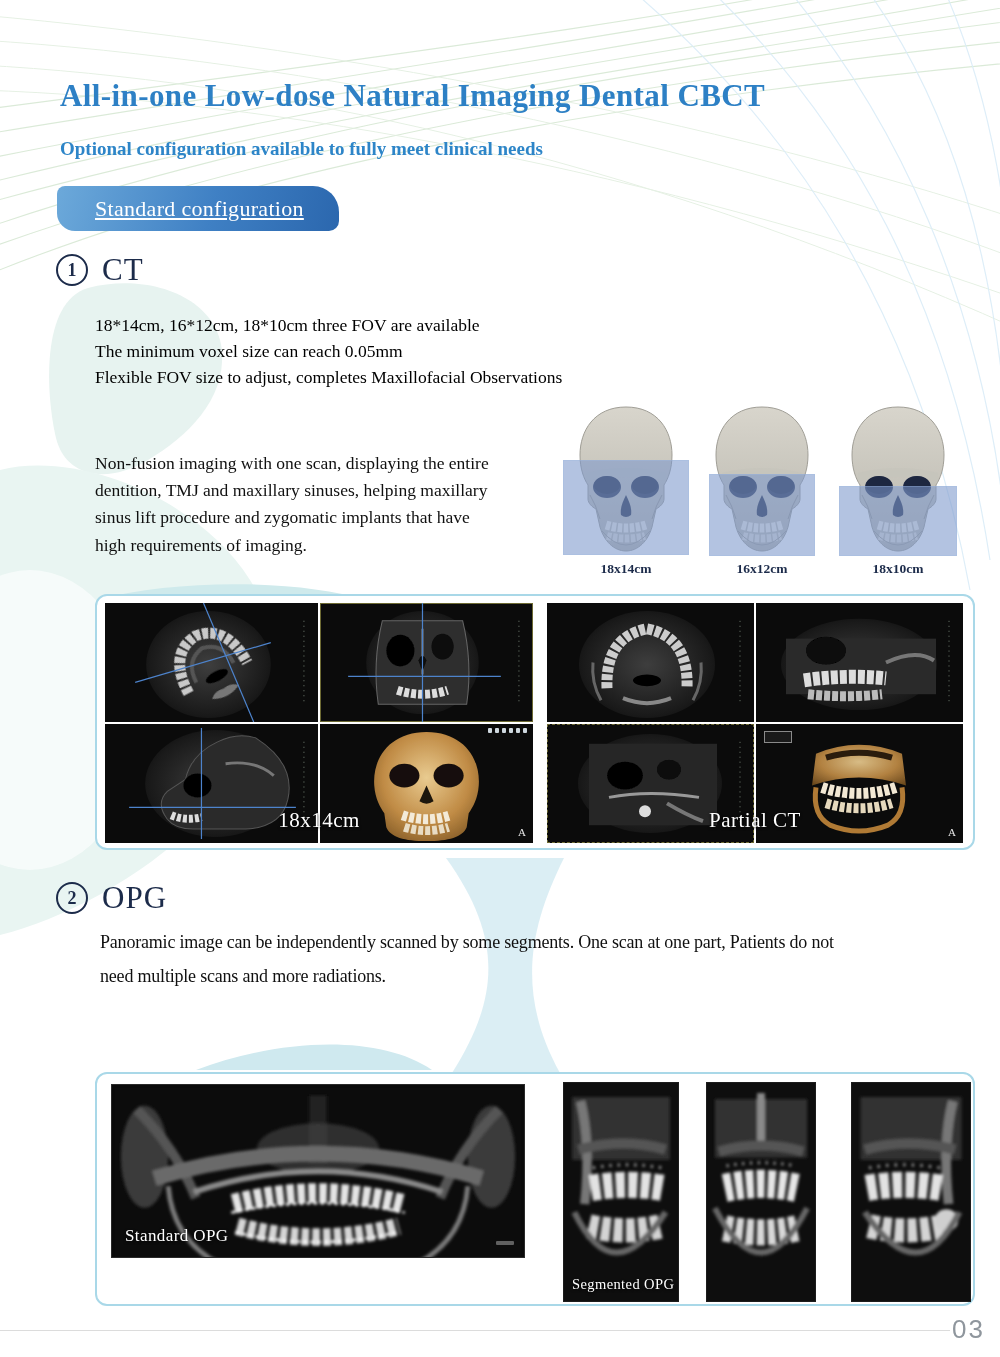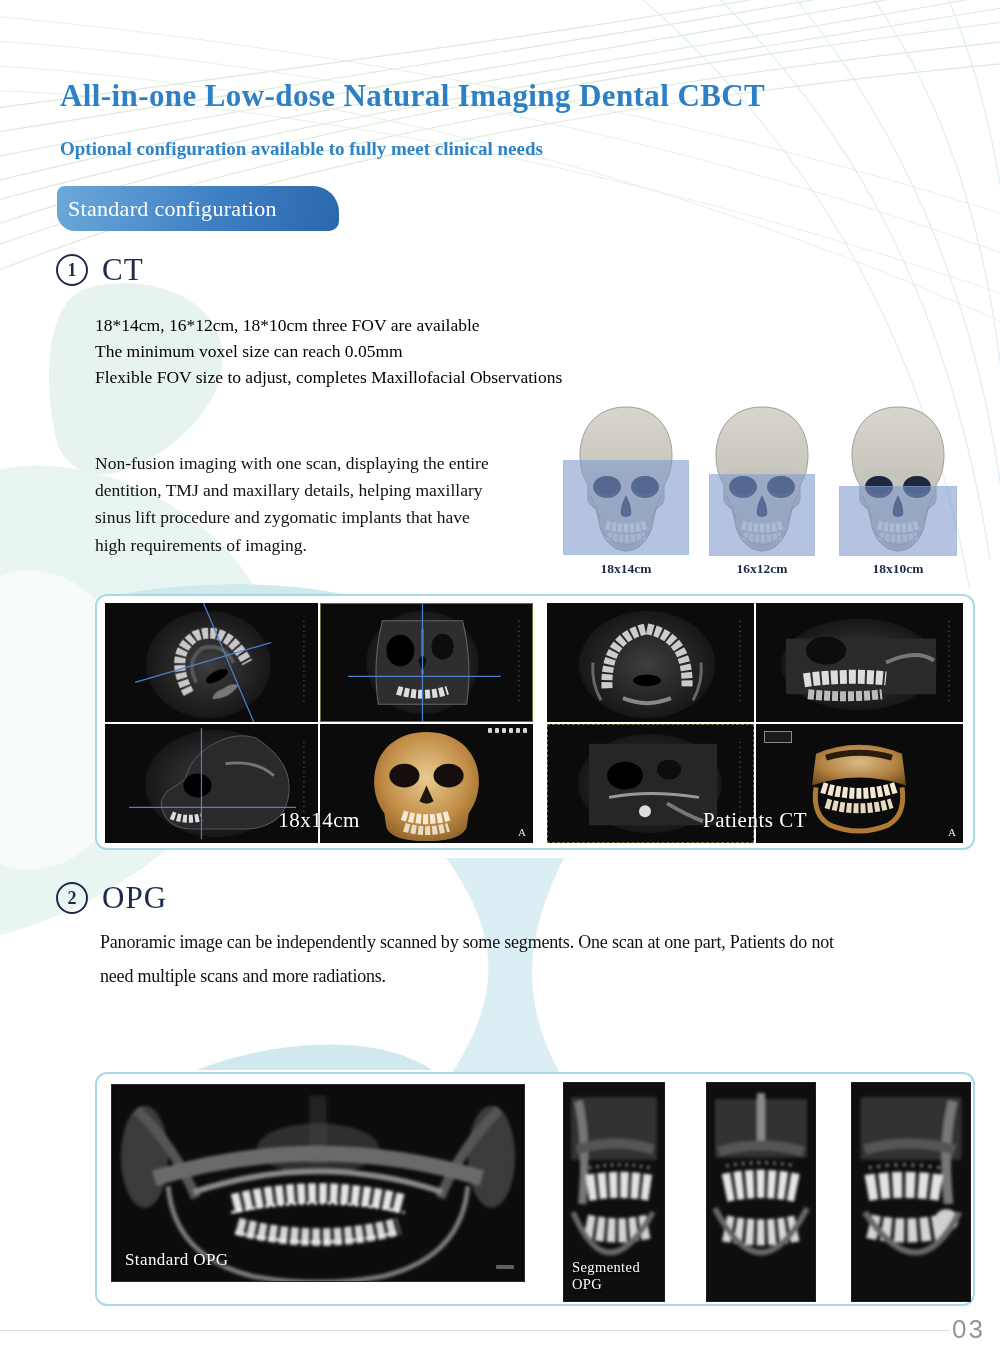--- a/index.html
+++ b/index.html
@@ -17,22 +17,23 @@
     font-size:31px;font-weight:700;color:#2d80c5;letter-spacing:.4px;white-space:nowrap;
   }
   .page-subtitle{
     position:absolute;left:60px;top:138px;
     font-size:19px;font-weight:700;color:#2d85c8;white-space:nowrap;
   }
   .banner{
     position:absolute;left:57px;top:186px;width:282px;height:45px;
     background:linear-gradient(105deg,#6ca9da 0%,#3f80c4 55%,#2b67ae 100%);
     border-radius:8px 26px 10px 18px;
-    color:#fff;font-size:22px;line-height:45px;padding-left:11px;box-sizing:border-box;
+    color:#fff;font-size:22px;line-height:45px;padding-left:38px;box-sizing:border-box;
     letter-spacing:.3px;
+    text-decoration:underline;
   }
 
   
   .sec-head{position:absolute;display:flex;align-items:center;gap:14px;color:#1c2b4a;}
   .sec-num{
     width:28px;height:28px;border:2.5px solid #1c2b4a;border-radius:50%;
     display:flex;align-items:center;justify-content:center;
     font-size:18px;font-weight:600;flex:0 0 auto;
   }
   .sec-title{font-size:31px;letter-spacing:1px;}
@@ -74,27 +75,27 @@
   .viewer-icons{position:absolute;top:4px;right:6px;display:flex;gap:3px;z-index:2;}
   .viewer-icons i{width:4px;height:5px;background:#cfd8df;display:block;border-radius:1px;}
   .mini-btn{position:absolute;left:8px;top:7px;width:26px;height:10px;border:1px solid #8a8a8a;background:#1a1a1a;z-index:2;}
 
   
   .opg-paras{position:absolute;left:100px;top:926px;font-size:18px;line-height:33.5px;color:#101010;letter-spacing:-.2px;}
 
   
   .opg-panel{left:95px;top:1072px;width:880px;height:234px;}
   .opg-standard{
-    position:absolute;left:15px;top:11px;width:412px;height:196px;background:#000;
+    position:absolute;left:15px;top:11px;width:412px;height:172px;background:#000;
     box-shadow:inset 0 0 0 3px #0a0a0a, 0 0 0 1px #2a2a2a;overflow:hidden;
   }
   .opg-standard svg{position:absolute;inset:3px;width:406px;height:206px;}
   .opg-seg{position:absolute;top:9px;height:218px;background:#000;overflow:hidden;box-shadow:0 0 0 1px #1c1c1c;}
   .opg-seg svg{position:absolute;inset:0;width:100%;height:100%;}
-  .seg1{left:467px;width:100px;}
+  .seg1{left:467px;width:114px;}
   .seg2{left:610px;width:108px;}
   .seg3{left:755px;width:118px;}
   .opg-caption{
     position:absolute;left:13px;bottom:11px;color:#fff;font-size:17px;z-index:3;
     text-shadow:0 1px 3px rgba(0,0,0,.9);letter-spacing:.4px;
   }
   .opg-caption.seg{left:8px;bottom:8px;font-size:14.5px;}
   .watermark-mark{position:absolute;right:10px;bottom:12px;width:18px;height:4px;background:rgba(255,255,255,.35);border-radius:1px;z-index:3;}
 
   
@@ -182,21 +183,21 @@
   </div>
 
   <div class="ct-features">
     <div>18*14cm, 16*12cm, 18*10cm three FOV are available</div>
     <div>The minimum voxel size can reach 0.05mm</div>
     <div>Flexible FOV size to adjust, completes Maxillofacial Observations</div>
   </div>
 
   <div class="ct-desc">
     <div>Non-fusion imaging with one scan, displaying the entire</div>
-    <div>dentition, TMJ and maxillary details, helping maxillary</div>
+    <div>dentition, TMJ and maxillary sinuses, helping maxillary</div>
     <div>sinus lift procedure and zygomatic implants that have</div>
     <div>high requirements of imaging.</div>
   </div>
 
   <div class="fov-row">
 
     <div class="fov-fig">
       <div class="fov-skull">
         <svg viewBox="0 0 120 158">
           <path d="M60 5 C28 5 14 29 14 53 C14 67 18 77 22 83 L22 97 C22 101 26 105 30 107 L34 125 C38 139 48 149 60 149 C72 149 82 139 86 125 L90 107 C94 105 98 101 98 97 L98 83 C102 77 106 67 106 53 C106 29 92 5 60 5 Z" fill="url(#boneg)" stroke="#a09e96" stroke-width="1"></path>
@@ -378,21 +379,21 @@
             <path d="M60 30 Q103 12 146 30 L150 62 Q103 46 56 62 Z" fill="url(#bone3d)" opacity=".92"></path>
             <path d="M70 34 Q103 24 136 34" stroke="#2a1a0a" stroke-width="6" fill="none"></path>
             <path d="M66 64 Q103 76 140 64" stroke="#f2e8d4" stroke-width="11" fill="none" stroke-dasharray="5 2"></path>
             <path d="M70 80 Q103 90 136 80" stroke="#e6d9bd" stroke-width="10" fill="none" stroke-dasharray="5 2"></path>
             <path d="M60 64 Q56 92 74 102 Q103 114 132 102 Q150 92 146 64" stroke="#b07a34" stroke-width="5" fill="none"></path>
           </g>
         </svg>
         <span class="mini-btn"></span>
         <span class="orient-a">A</span>
       </div>
-      <div class="panel-caption">Patients CT</div>
+      <div class="panel-caption">Partial CT</div>
     </div>
   </div>
 
   <div class="sec-head" style="left:56px;top:880px;">
     <span class="sec-num">2</span>
     <span class="sec-title">OPG</span>
   </div>
 
   <div class="opg-paras">
     <div>Panoramic image can be independently scanned by some segments. One scan at one part, Patients do not</div>

